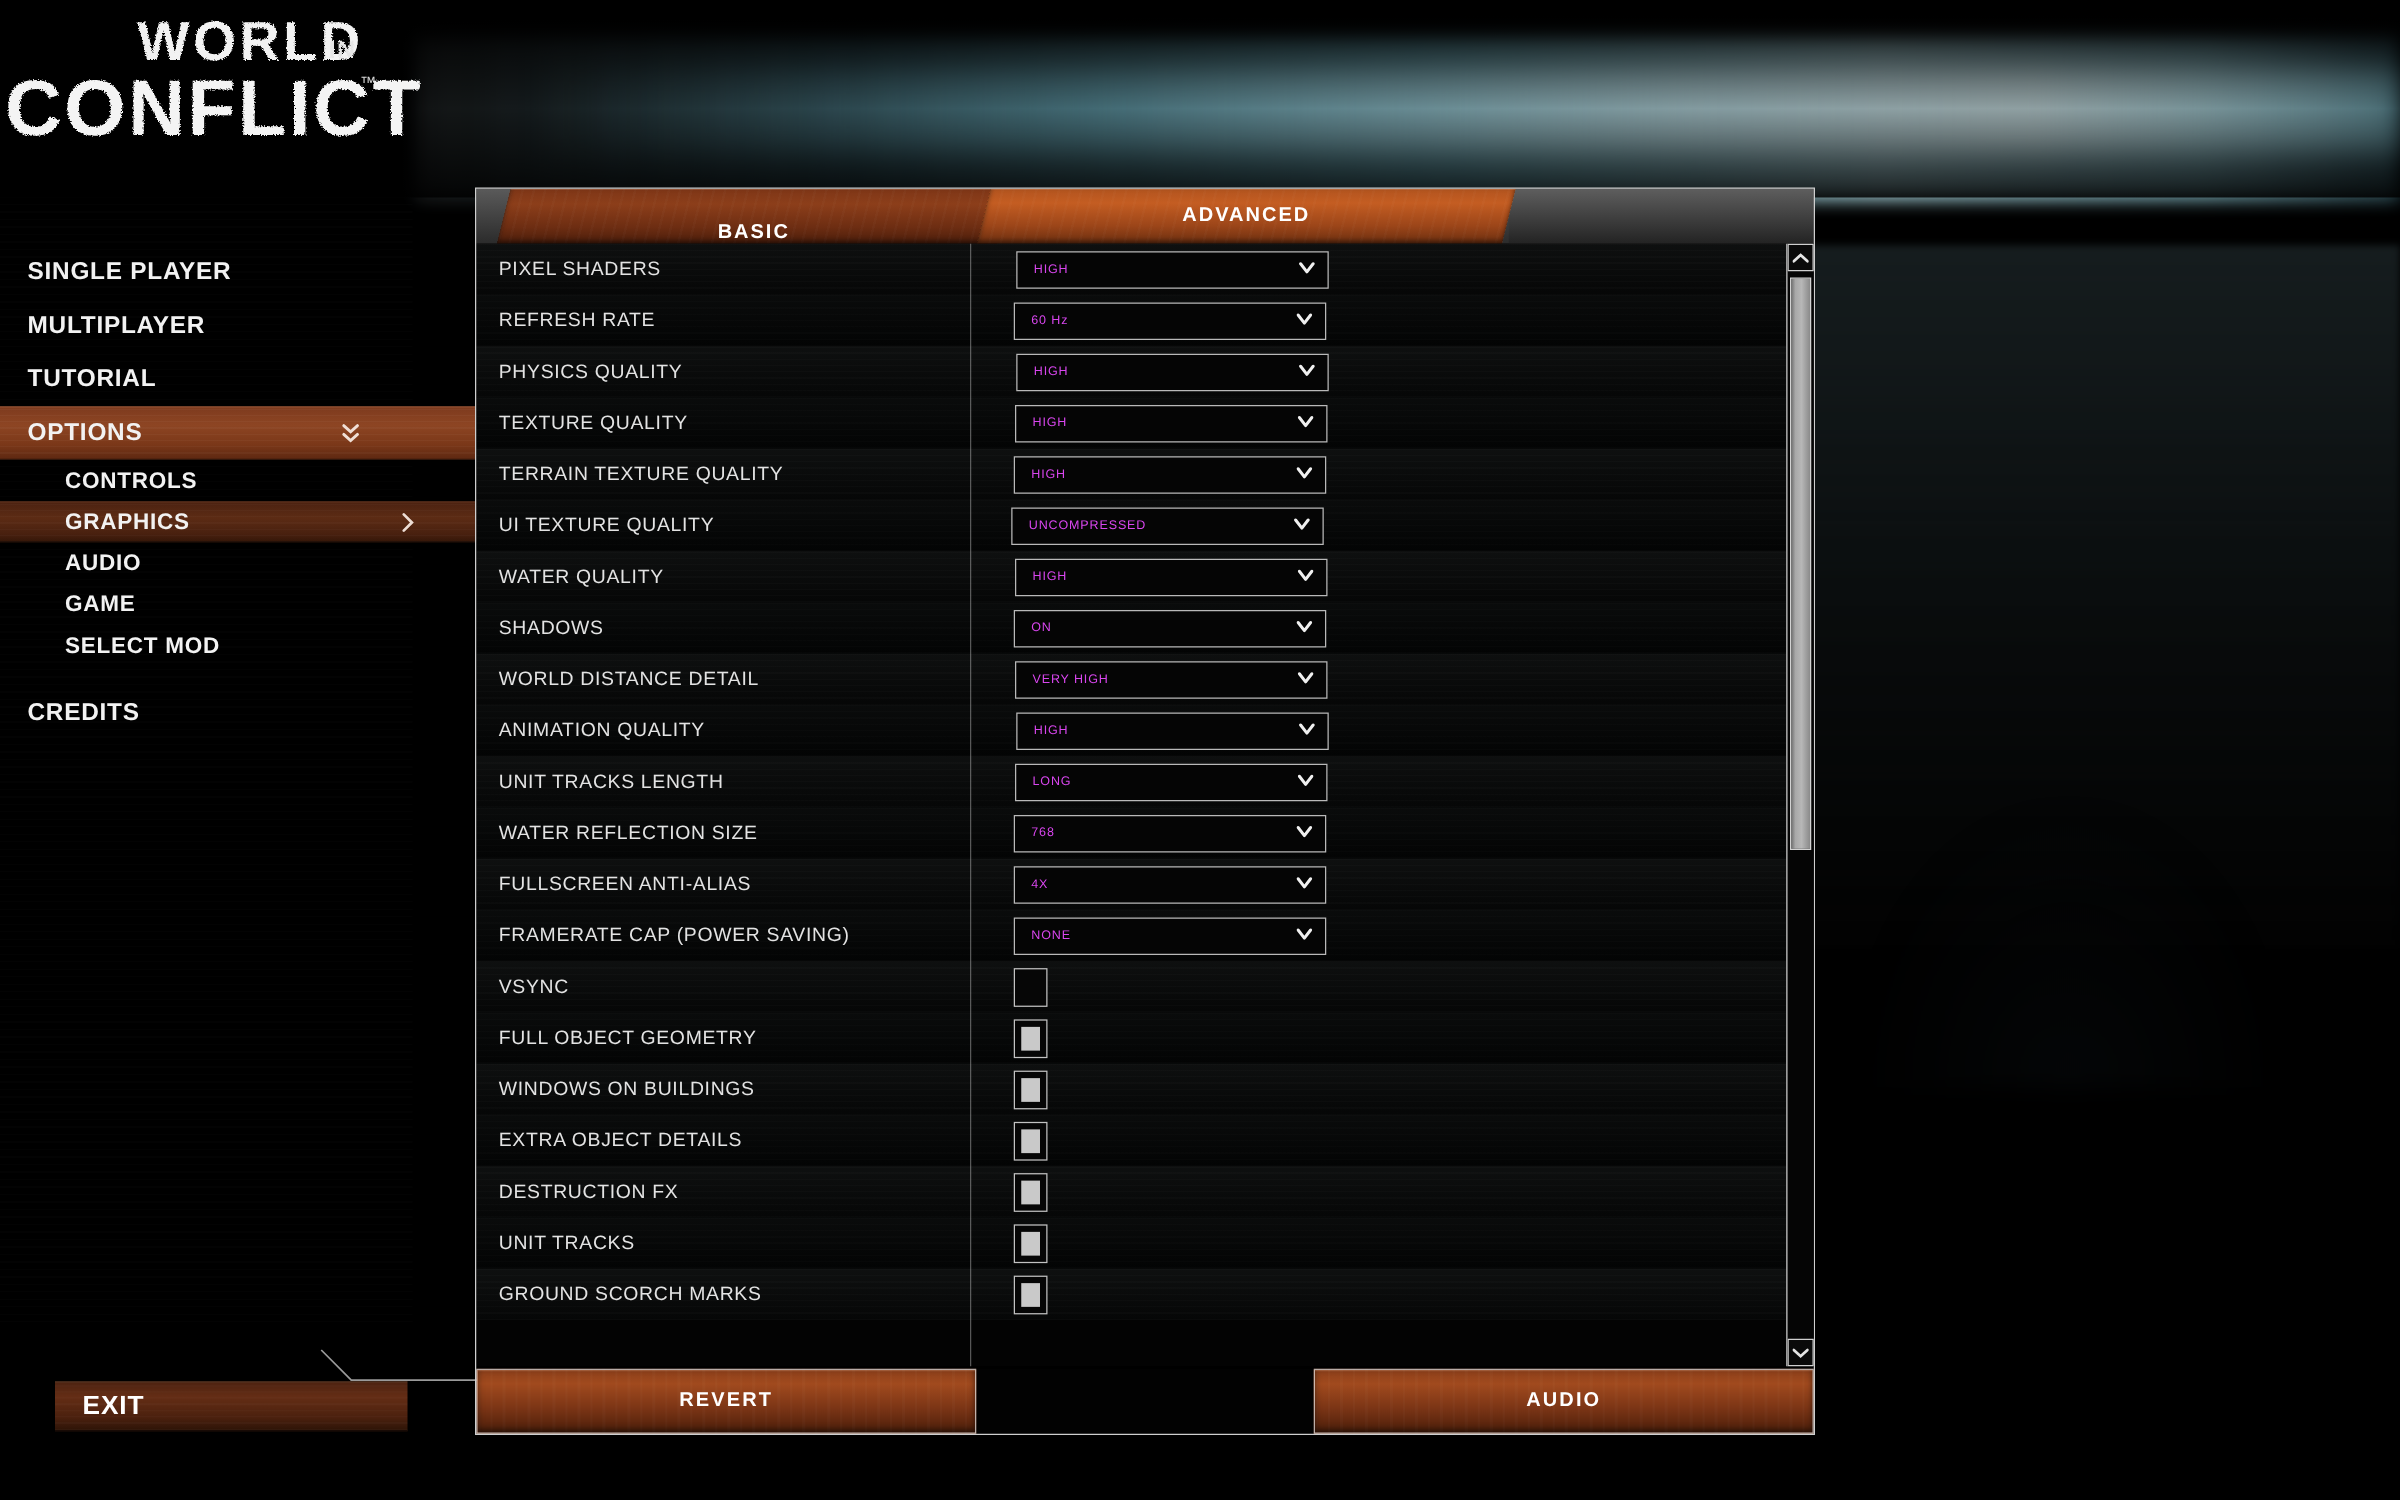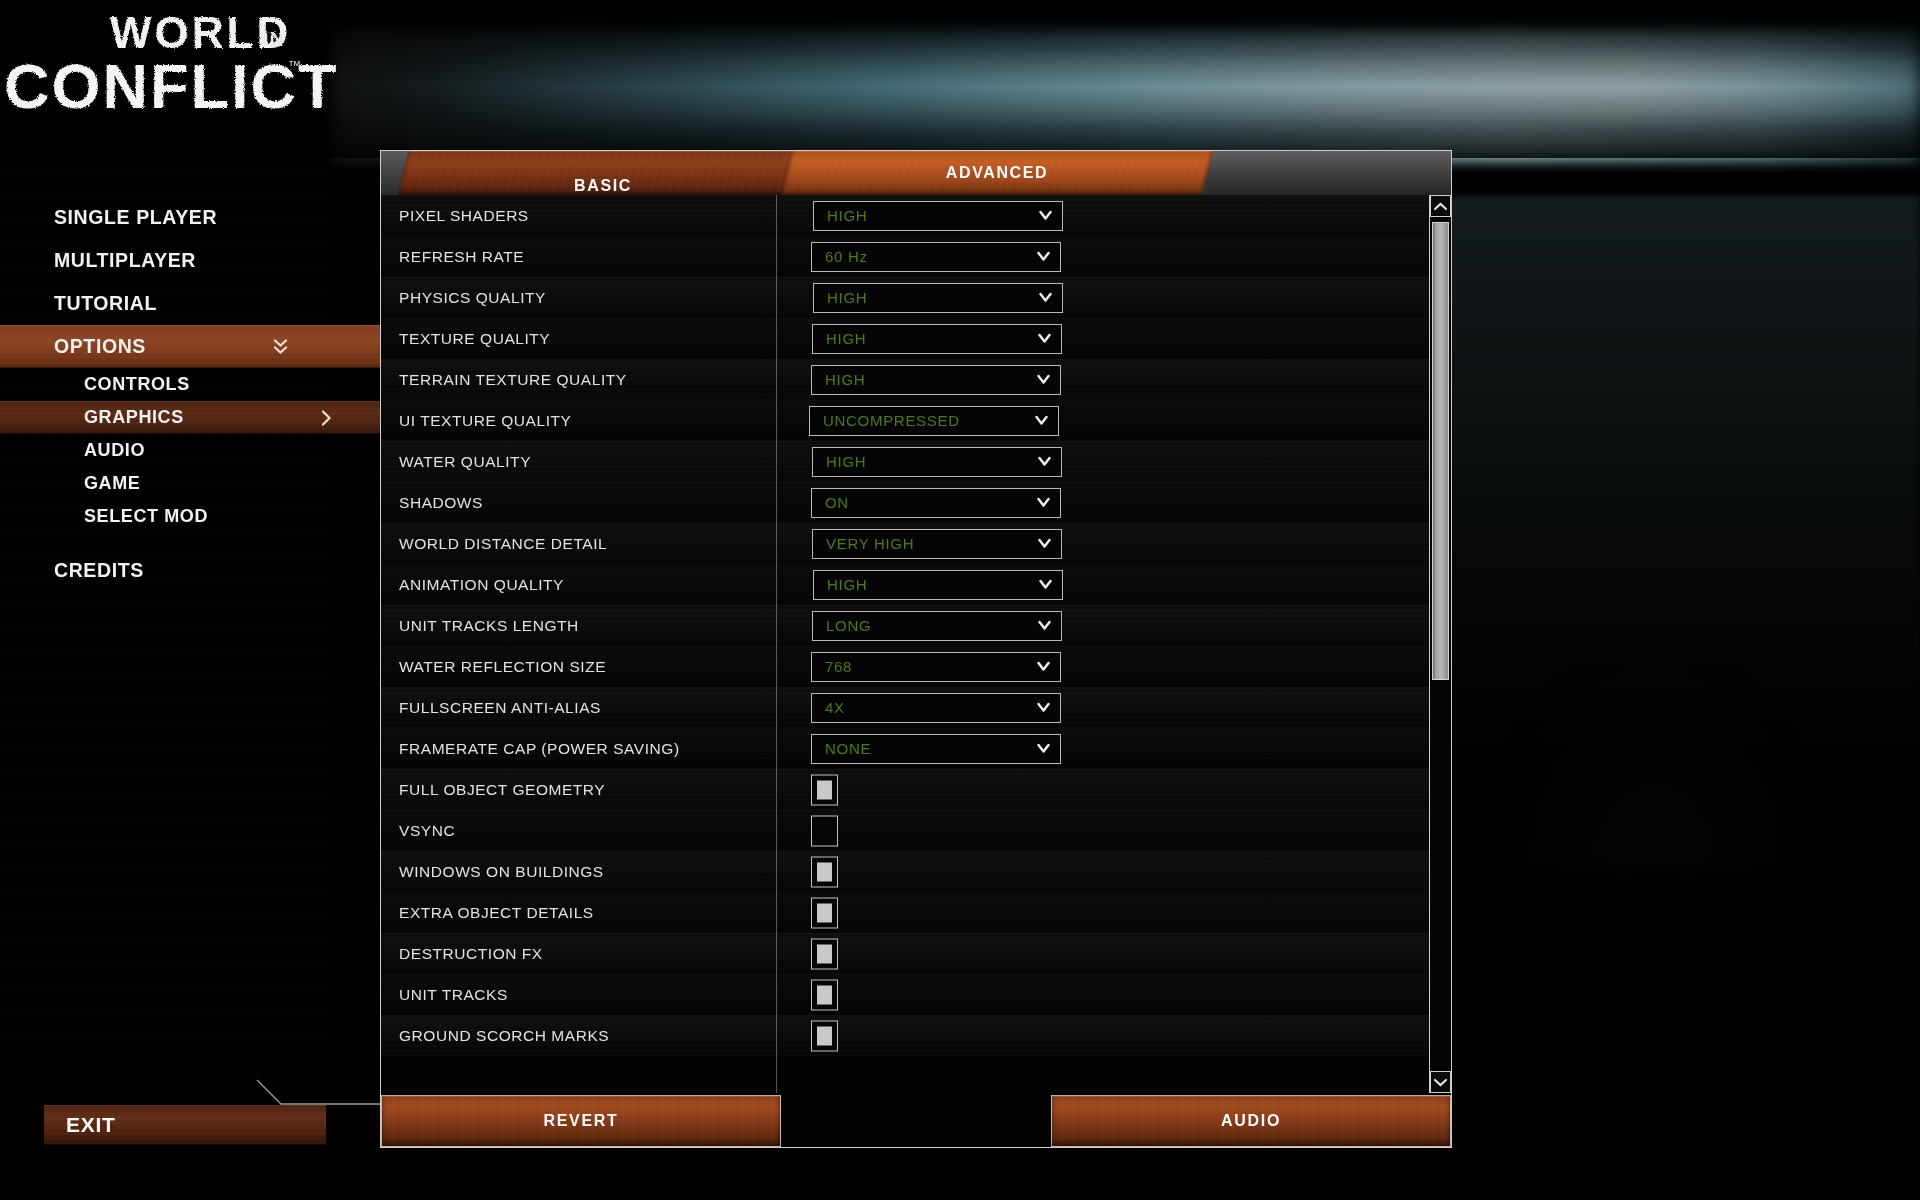--- a/index.html
+++ b/index.html
@@ -60,21 +60,21 @@
   #logo { position:absolute; left:0px; top:2px; width:390px; height:128px; z-index:5; }
   .logo-svg { display:block; }
 
   
   #sidebar { position:absolute; left:0; top:196px; width:380px; z-index:6; }
   .nav-item {
     position:relative; height:43px; display:flex; align-items:center;
     font-size:19.5px; letter-spacing:0.6px; font-weight:600; color:#f2f2f2;
     cursor:pointer; user-select:none;
   }
-  .nav-item .lbl { position:relative; z-index:2;margin-left:32px; }
+  .nav-item .lbl { position:relative; z-index:2; }
   .nav-top { padding-left:22px; font-size:19.5px; }
   .nav-sub { padding-left:52px; font-size:18px; height:33px; }
   .nav-item.active-main {
     background:
       repeating-linear-gradient(0deg, rgba(255,255,255,0.03) 0px, rgba(255,255,255,0.03) 1px, rgba(0,0,0,0) 1px, rgba(0,0,0,0) 5px),
       linear-gradient(180deg,#7d3a1e 0%, #8d4523 35%, #7a3718 72%, #5c2711 100%);
     box-shadow: inset 0 1px 0 rgba(255,190,150,0.18), inset 0 -1px 0 rgba(0,0,0,0.5);
     width:380px;
   }
   .nav-item.active-sub {
@@ -170,21 +170,21 @@
     font-size:15.5px; letter-spacing:0.55px; color:#e3e3e3; font-weight:500;
     white-space:nowrap;
   }
   .ctrl-wrap { position:absolute; left:430px; top:50%; transform:translateY(-50%); }
 
   .dd {
     position:relative; width:250px; height:30px;
     background:#050505; border:1px solid #b9b9b9;
     display:flex; align-items:center; cursor:pointer;
   }
-  .dd-val { font-size:15px; letter-spacing:0.7px; color:#4d7c0f; padding-left:13px; font-weight:500; }
+  .dd-val { font-size:10px; letter-spacing:0.7px; color:#d946ef; padding-left:13px; font-weight:500; }
   .dd-arrow { position:absolute; right:10px; top:50%; transform:translateY(-50%); }
 
   .cbx {
     width:27px; height:31px; border:1px solid #c2c2c2; background:#060606;
     display:flex; align-items:center; justify-content:center; cursor:pointer;
   }
   .cbx .fill { width:15px; height:19px; background:#c9c9c9; display:none; }
   .cbx.on .fill { display:block; }
 
   
@@ -468,31 +468,31 @@
           <div class="ctrl-wrap" style="left: 430px;">
             <div class="dd">
               <span class="dd-val">NONE</span>
               <span class="dd-arrow"><svg width="13" height="11" viewBox="0 0 13 11">
                   <path d="M1.5 2 L6.5 8.5 L11.5 2" fill="none" stroke="#f0f0f0" stroke-width="2.4" stroke-linecap="round" stroke-linejoin="round"></path>
                 </svg></span>
             </div>
           </div>
         </div>
         <div class="row">
+          <div class="row-label">VSYNC</div>
+          <div class="ctrl-wrap">
+            <div class="cbx" role="checkbox" aria-checked="false"></div>
+          </div>
+        </div>
+        <div class="row">
           <div class="row-label">FULL OBJECT GEOMETRY</div>
           <div class="ctrl-wrap">
             <div class="cbx on" role="checkbox" aria-checked="true">
               <div class="fill"></div>
             </div>
-          </div>
-        </div>
-        <div class="row">
-          <div class="row-label">VSYNC</div>
-          <div class="ctrl-wrap">
-            <div class="cbx" role="checkbox" aria-checked="false"></div>
           </div>
         </div>
         <div class="row">
           <div class="row-label">WINDOWS ON BUILDINGS</div>
           <div class="ctrl-wrap">
             <div class="cbx on" role="checkbox" aria-checked="true">
               <div class="fill"></div>
             </div>
           </div>
         </div>

